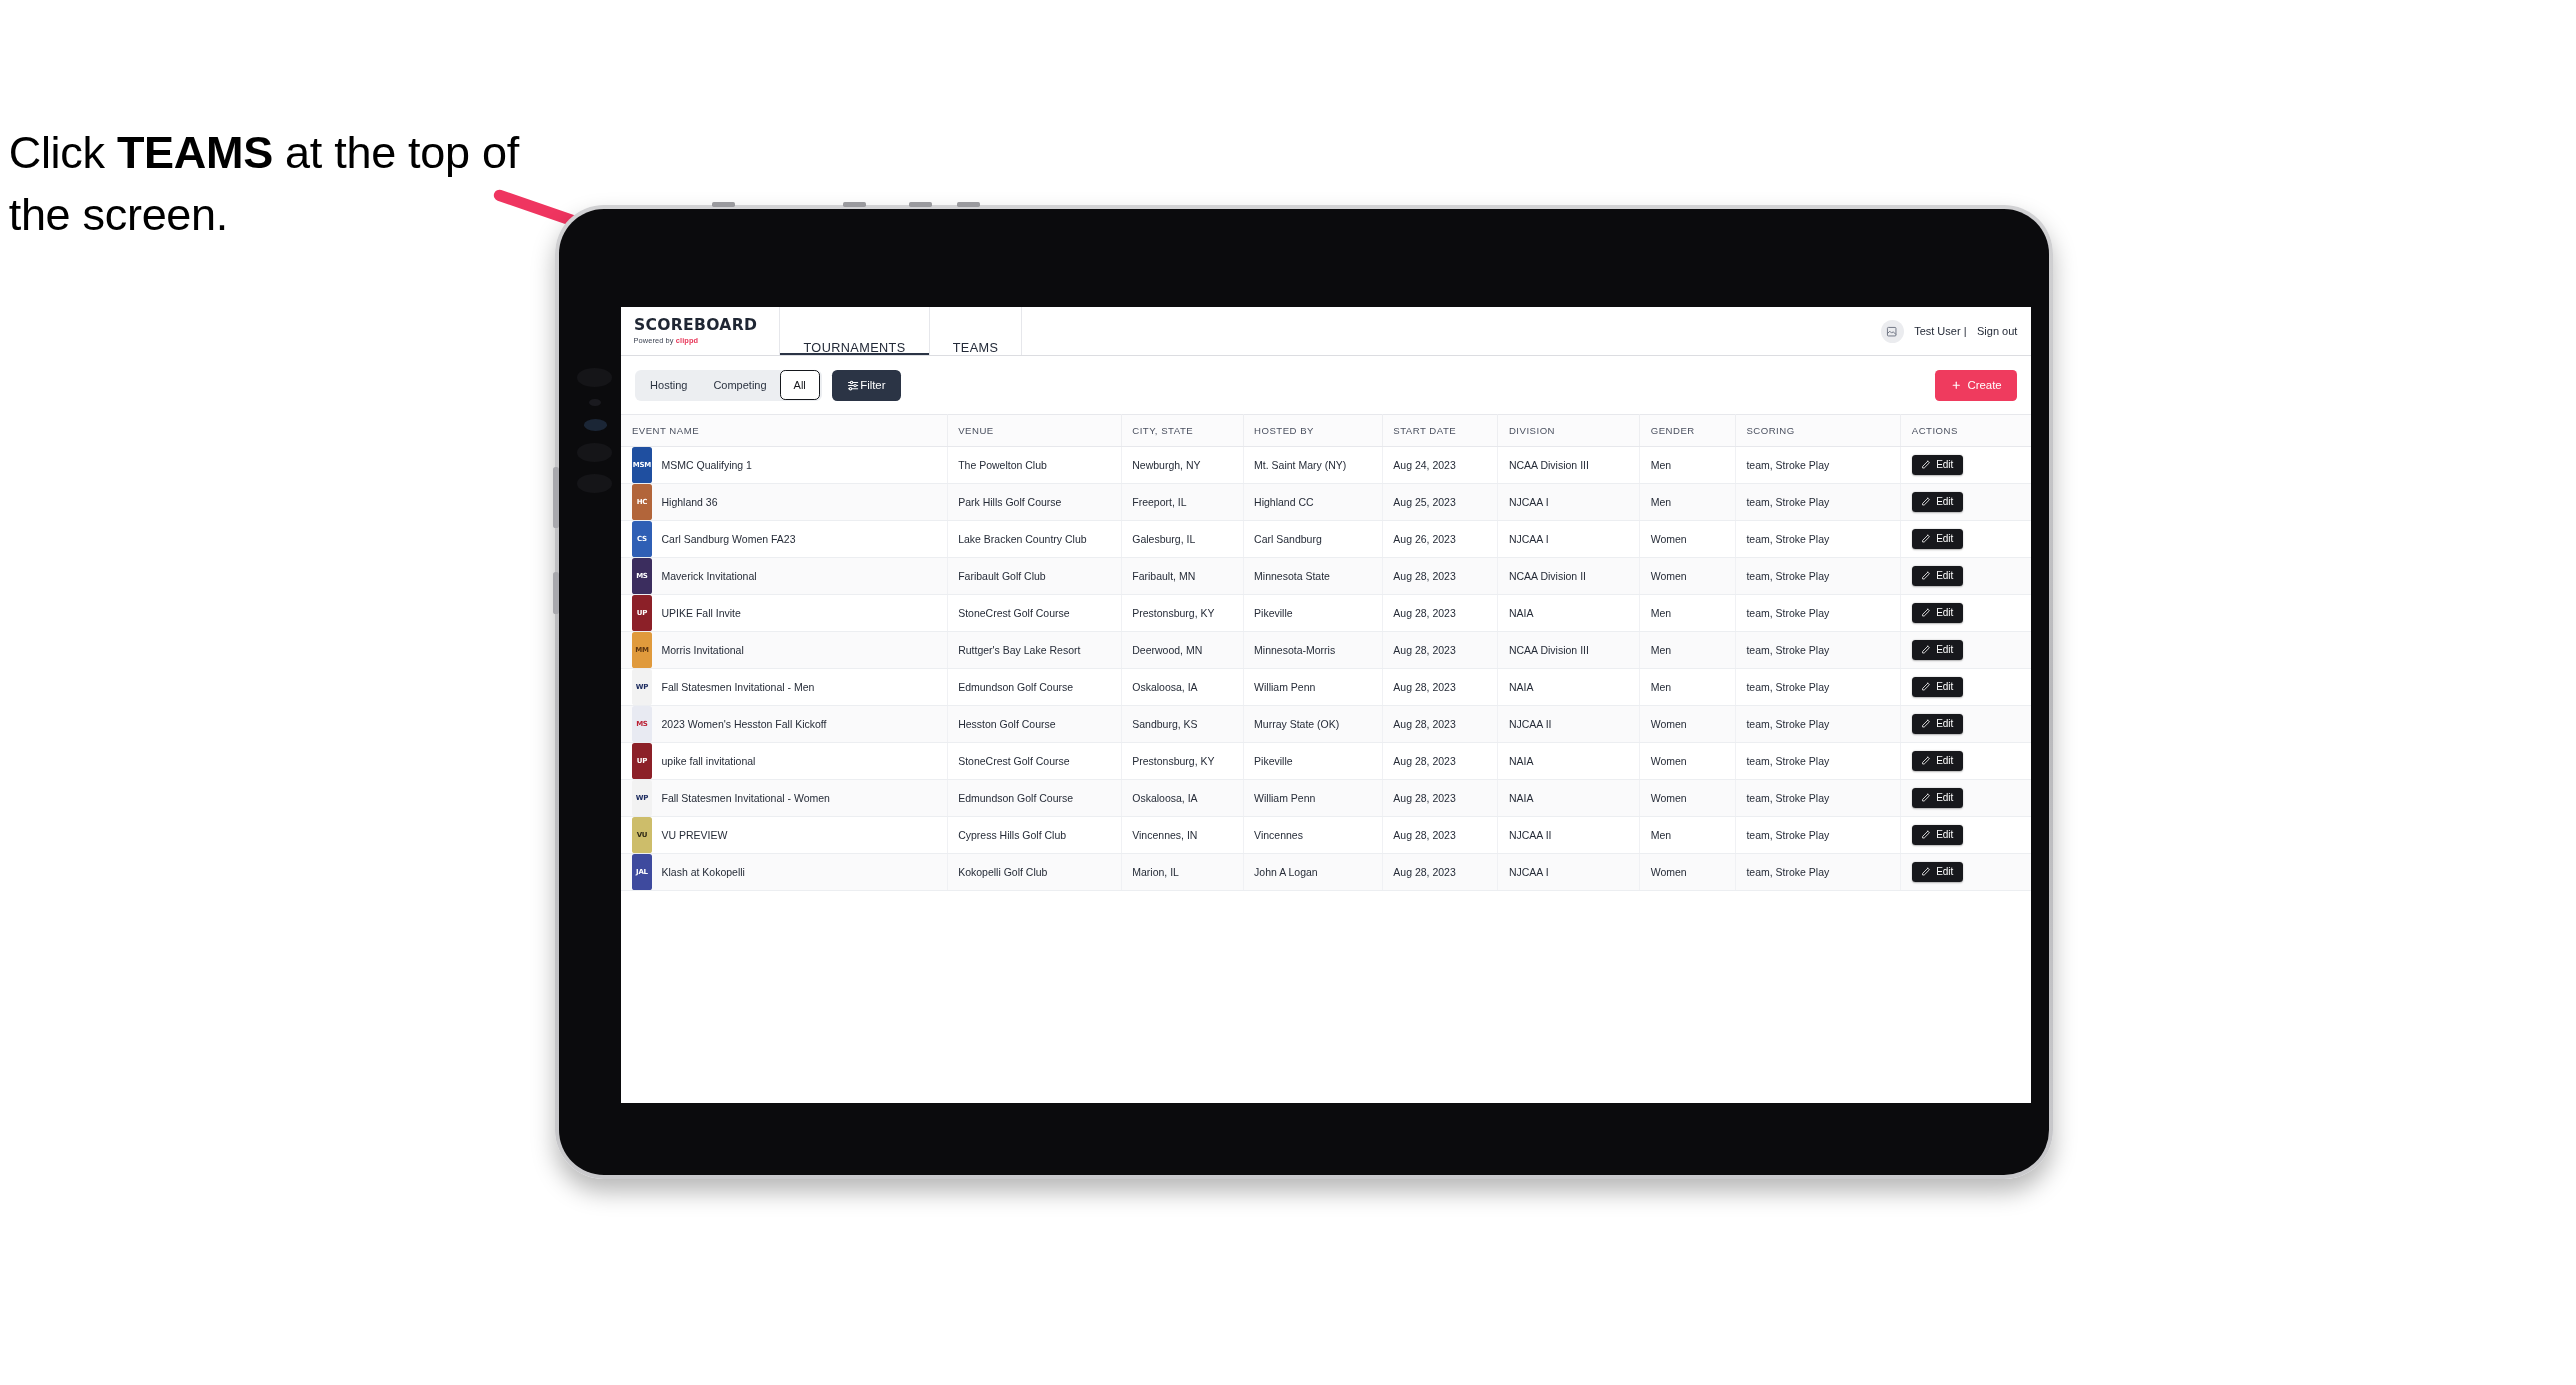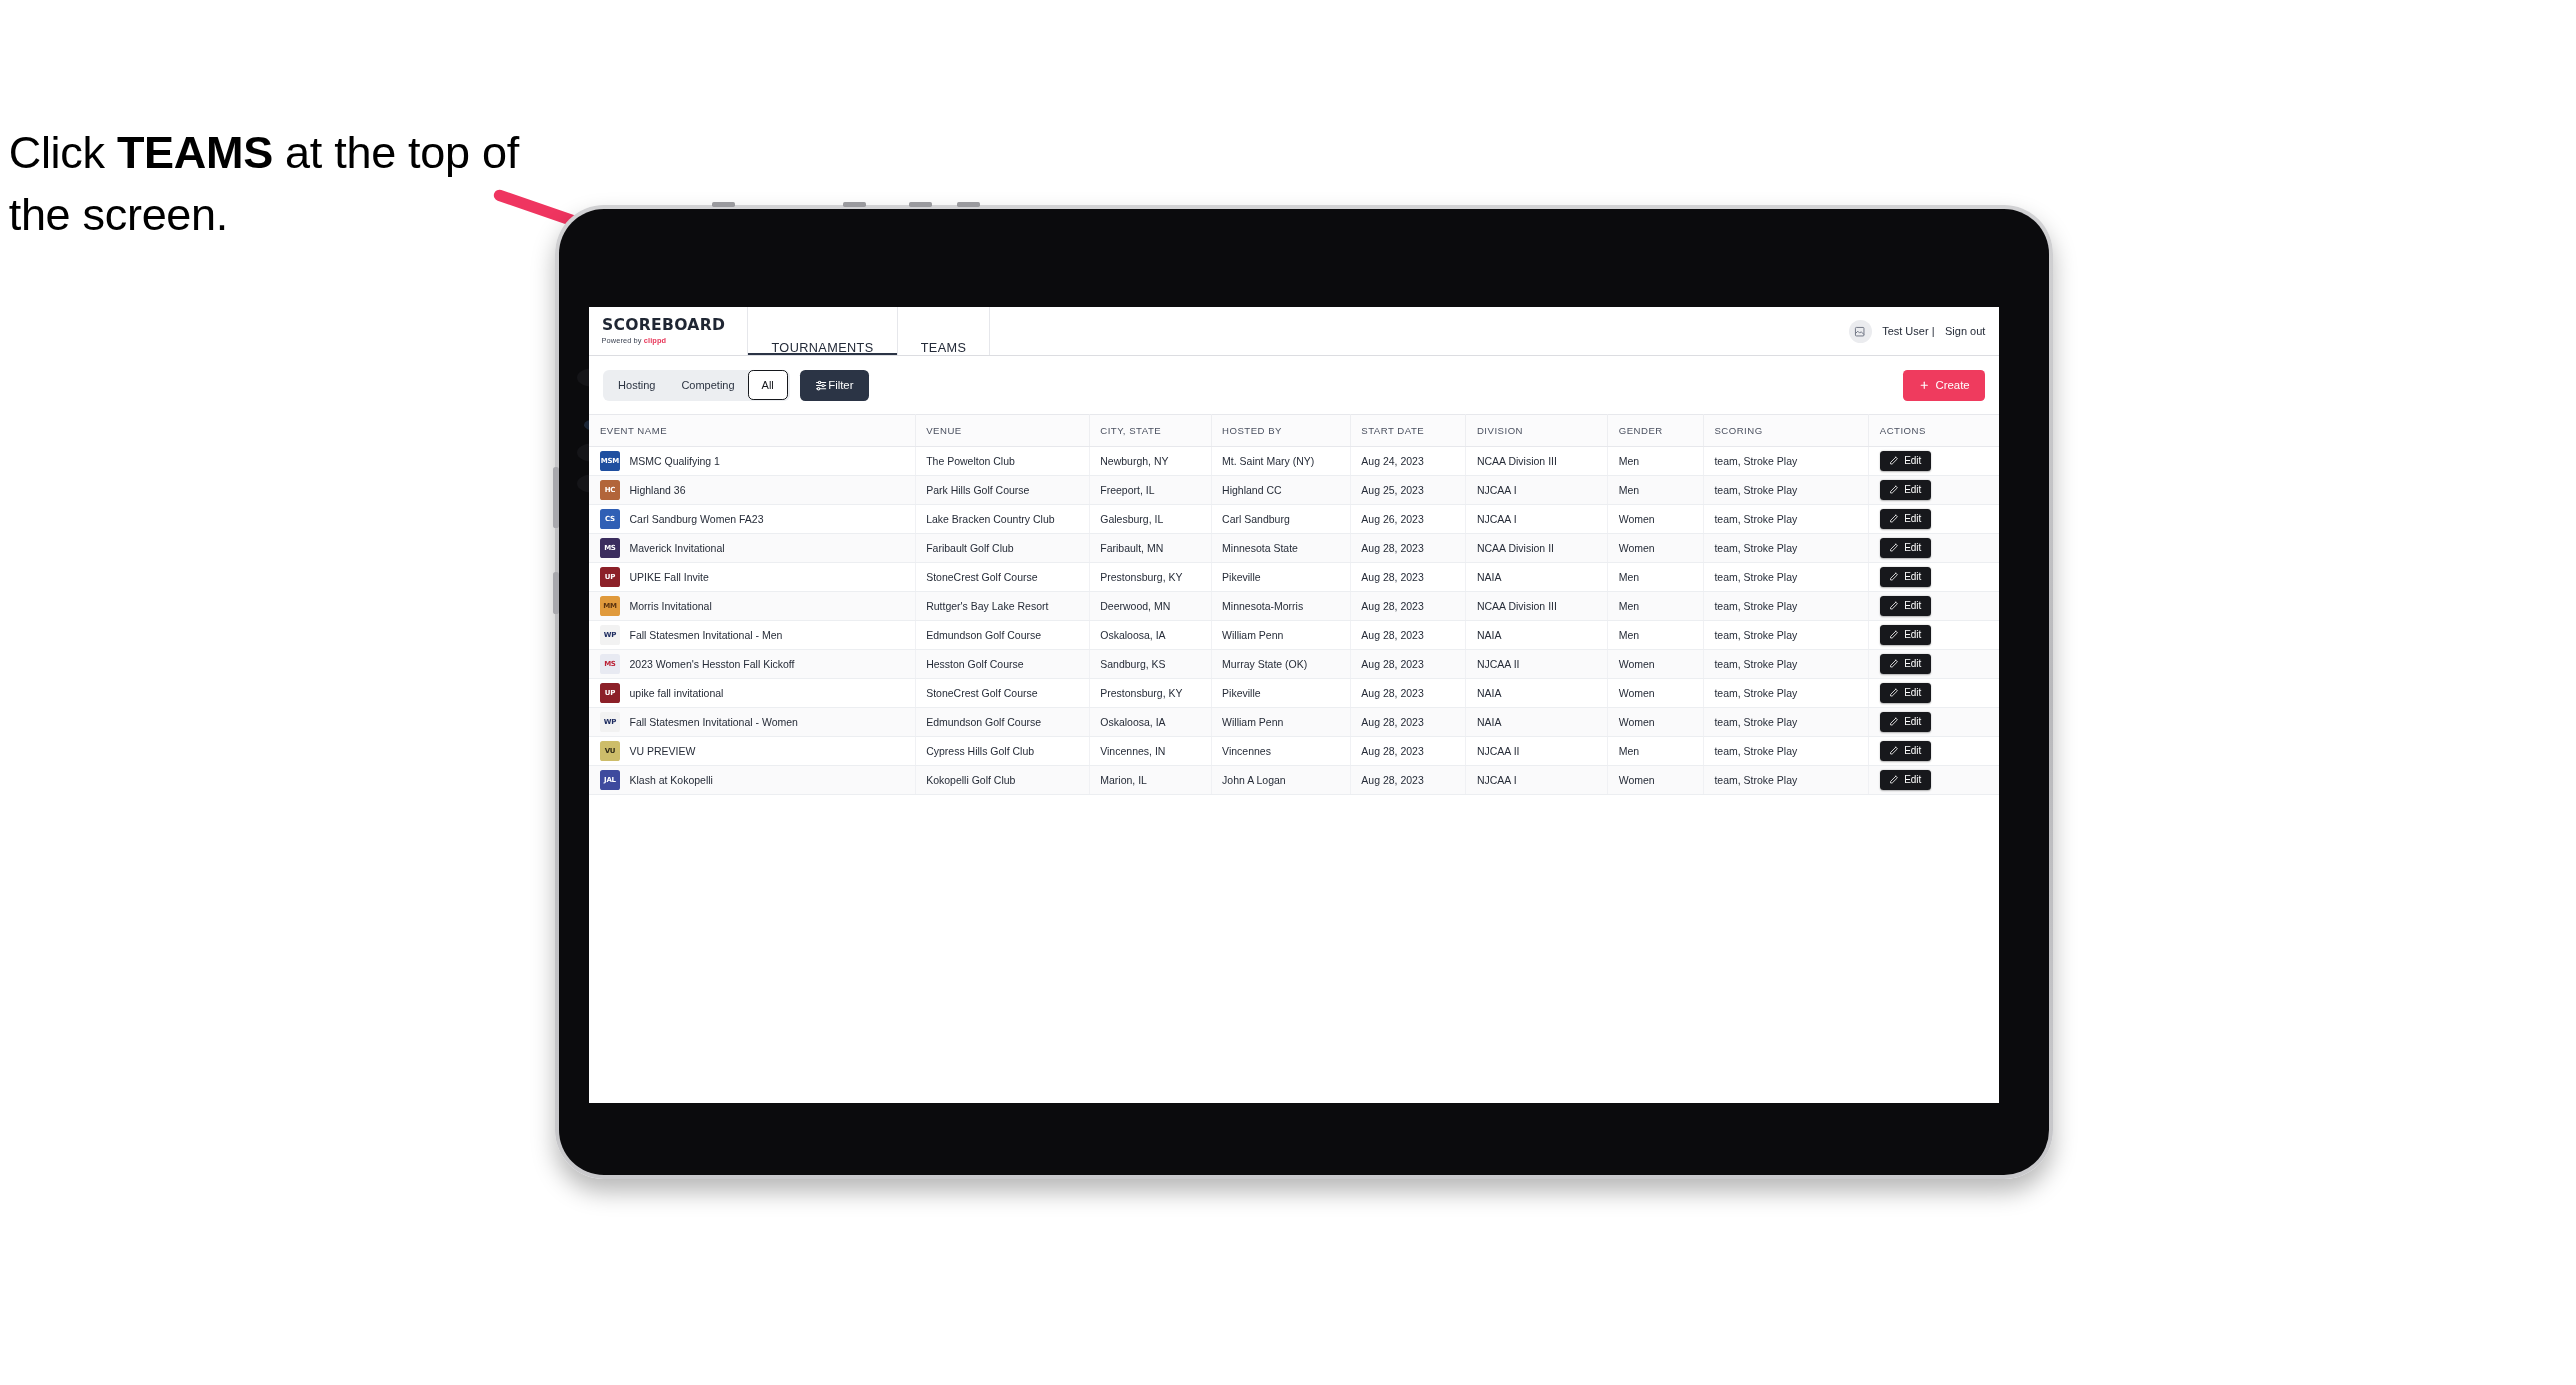--- a/index.html
+++ b/index.html
@@ -56,21 +56,21 @@
     position: absolute; left: 17.5px;
     width: 35px; height: 19px; border-radius: 50%;
     background: #151518;
   }
   .cam-dot.small { width: 11.4px; height: 7px; background: #1a1a1f; }
   .cam-dot.blue { width: 23px; height: 11.4px; background: #1b2636; }
 
   
   .app {
     position: absolute;
-    left: 30px; top: 98px;
+    left: 62px; top: 98px;
     width: 1410px; height: 796px;
     background: #ffffff;
     overflow: hidden;
   }
 
   
   .app-header {
     height: 49px;
     background: #fff;
     border-bottom: 0.9px solid #dcdde1;
@@ -203,21 +203,21 @@
     vertical-align: middle;
     white-space: nowrap;
     overflow: hidden;
   }
   table.grid td:last-child { border-right: none; }
   table.grid tbody tr:nth-child(even) { background: #fafafb; }
   table.grid tbody tr:nth-child(odd) { background: #ffffff; }
 
   .ev-cell { display: flex; align-items: center; gap: 9.6px; }
   .logo {
-    width: 20px; height: 20px; flex: 0 0 20px;
+    width: 20px; height: 36px; flex: 0 0 20px;
     border-radius: 2.6px;
     display: flex; align-items: center; justify-content: center;
     font-size: 7px; font-weight: 700; color: #fff;
     overflow: hidden;
     font-family: "DejaVu Sans", sans-serif;
     letter-spacing: -0.3px;
     text-align: right;
   }
   .edit-btn {
     background: #17181c; color: #fff;

